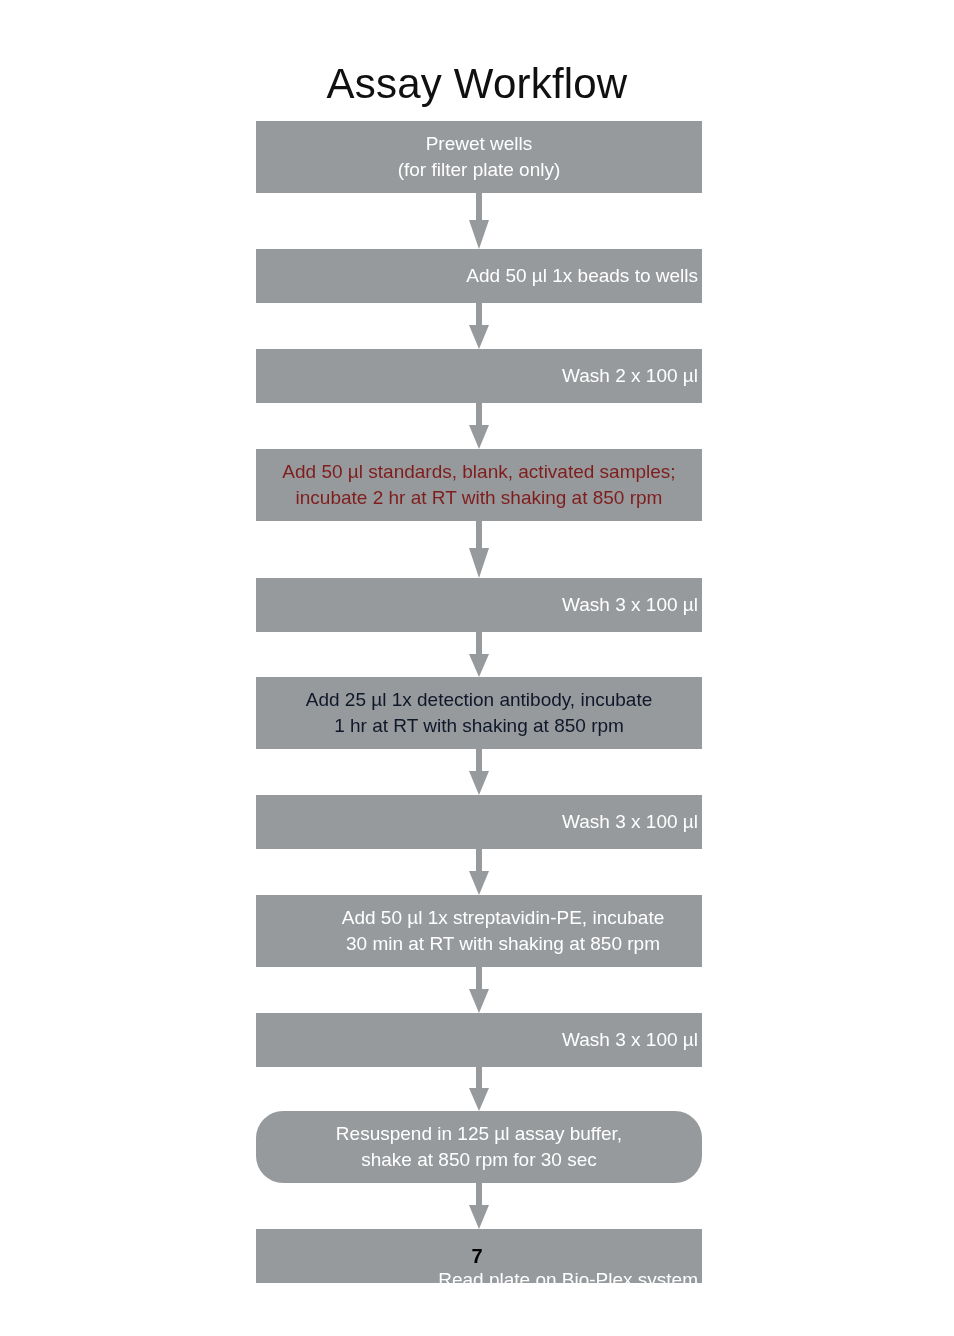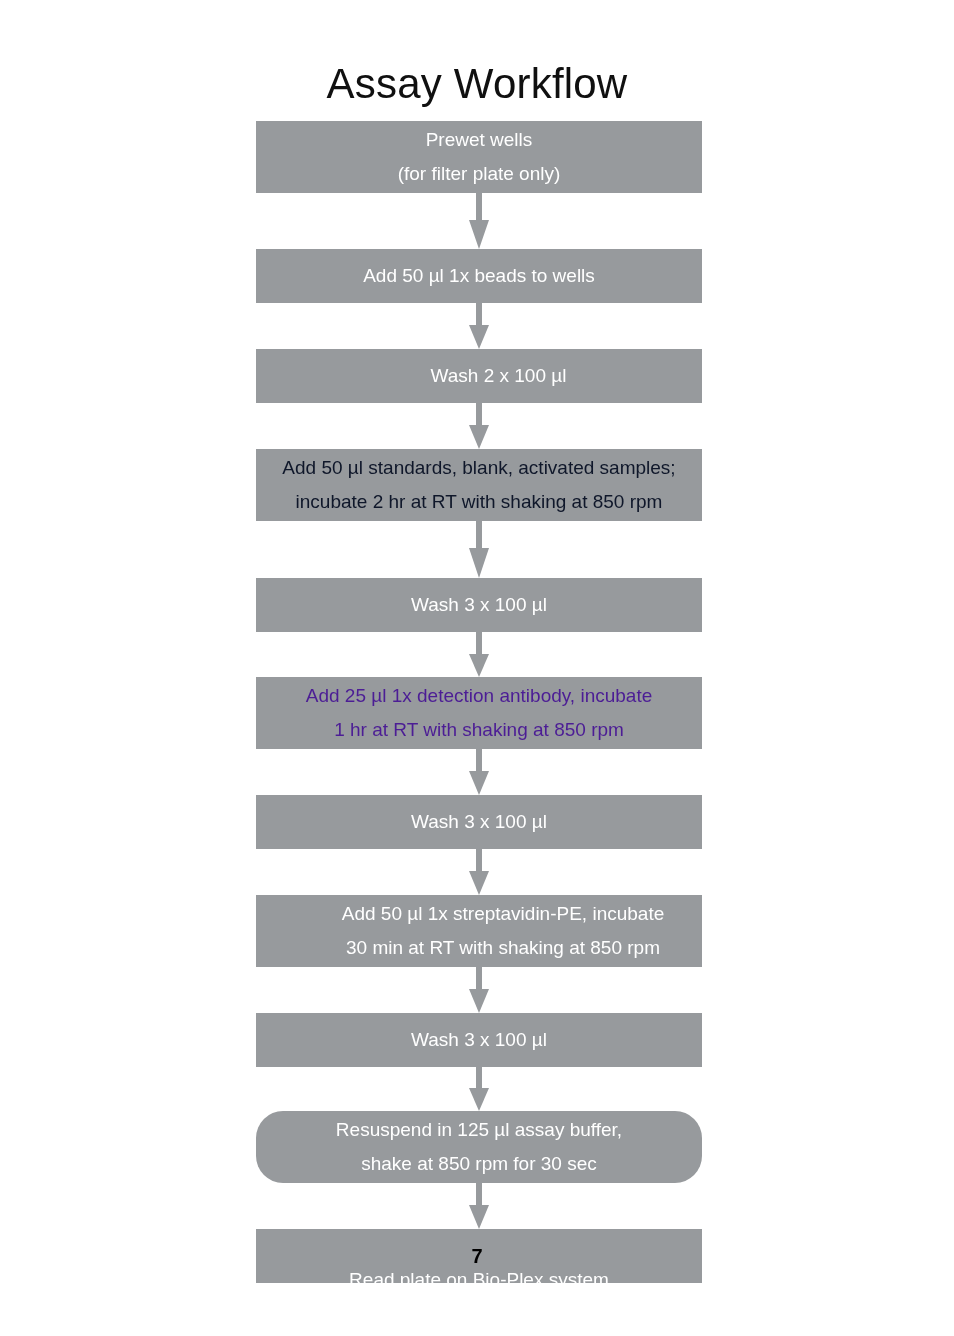--- a/index.html
+++ b/index.html
@@ -51,27 +51,27 @@
     box-sizing: border-box;
     display: flex;
     align-items: center;
     justify-content: center;
   }
 
   .flow-step .step-text {
     color: #ffffff;
     font-size: 19px;
     font-weight: 400;
-    line-height: 34px;
+    line-height: 26px;
     text-align: center;
     padding: 0 4px;
     white-space: pre-line;
   }
 
-  .step-h1 { height: 54px; }
+  .step-h1 { height: 54px; justify-content: flex-end; }
   .step-h2 { height: 72px; }
 
   .connector {
     position: relative;
     width: 446px;
     display: block;
   }
   .connector svg {
     display: block;
     margin: 0 auto;
@@ -118,40 +118,40 @@
       <div class="flow-step step-h1" style="background: rgb(151, 154, 157);">
         <div class="step-text" style="color: rgb(255, 255, 255); margin-left: 39px;">Wash 2 x 100 µl</div>
       </div>
       <div class="connector" style="height: 46px;">
         <svg width="22" height="46" viewBox="0 0 22 46">
           <rect x="8" y="0" width="6" height="23" fill="#979a9d"></rect>
           <polygon points="1,22 21,22 11,46" fill="#979a9d"></polygon>
         </svg>
       </div>
       <div class="flow-step step-h2" style="background: rgb(151, 154, 157);">
-        <div class="step-text" style="color: #0f172a;">Add 50 µl standards, blank, activated samples;
+        <div class="step-text" style="color: #7f1d1d;">Add 50 µl standards, blank, activated samples;
 incubate 2 hr at RT with shaking at 850 rpm</div>
       </div>
       <div class="connector" style="height: 57px;">
         <svg width="22" height="57" viewBox="0 0 22 57">
           <rect x="8" y="0" width="6" height="28" fill="#979a9d"></rect>
           <polygon points="1,27 21,27 11,57" fill="#979a9d"></polygon>
         </svg>
       </div>
       <div class="flow-step step-h1" style="background: rgb(151, 154, 157);">
         <div class="step-text" style="color: rgb(255, 255, 255);">Wash 3 x 100 µl</div>
       </div>
       <div class="connector" style="height: 45px;">
         <svg width="22" height="45" viewBox="0 0 22 45">
           <rect x="8" y="0" width="6" height="23" fill="#979a9d"></rect>
           <polygon points="1,22 21,22 11,45" fill="#979a9d"></polygon>
         </svg>
       </div>
       <div class="flow-step step-h2" style="background: rgb(151, 154, 157);">
-        <div class="step-text" style="color: #4c1d95;">Add 25 µl 1x detection antibody, incubate
+        <div class="step-text" style="color: #0f172a;">Add 25 µl 1x detection antibody, incubate
 1 hr at RT with shaking at 850 rpm</div>
       </div>
       <div class="connector" style="height: 46px;">
         <svg width="22" height="46" viewBox="0 0 22 46">
           <rect x="8" y="0" width="6" height="23" fill="#979a9d"></rect>
           <polygon points="1,22 21,22 11,46" fill="#979a9d"></polygon>
         </svg>
       </div>
       <div class="flow-step step-h1" style="background: rgb(151, 154, 157);">
         <div class="step-text" style="color: rgb(255, 255, 255);">Wash 3 x 100 µl</div>

